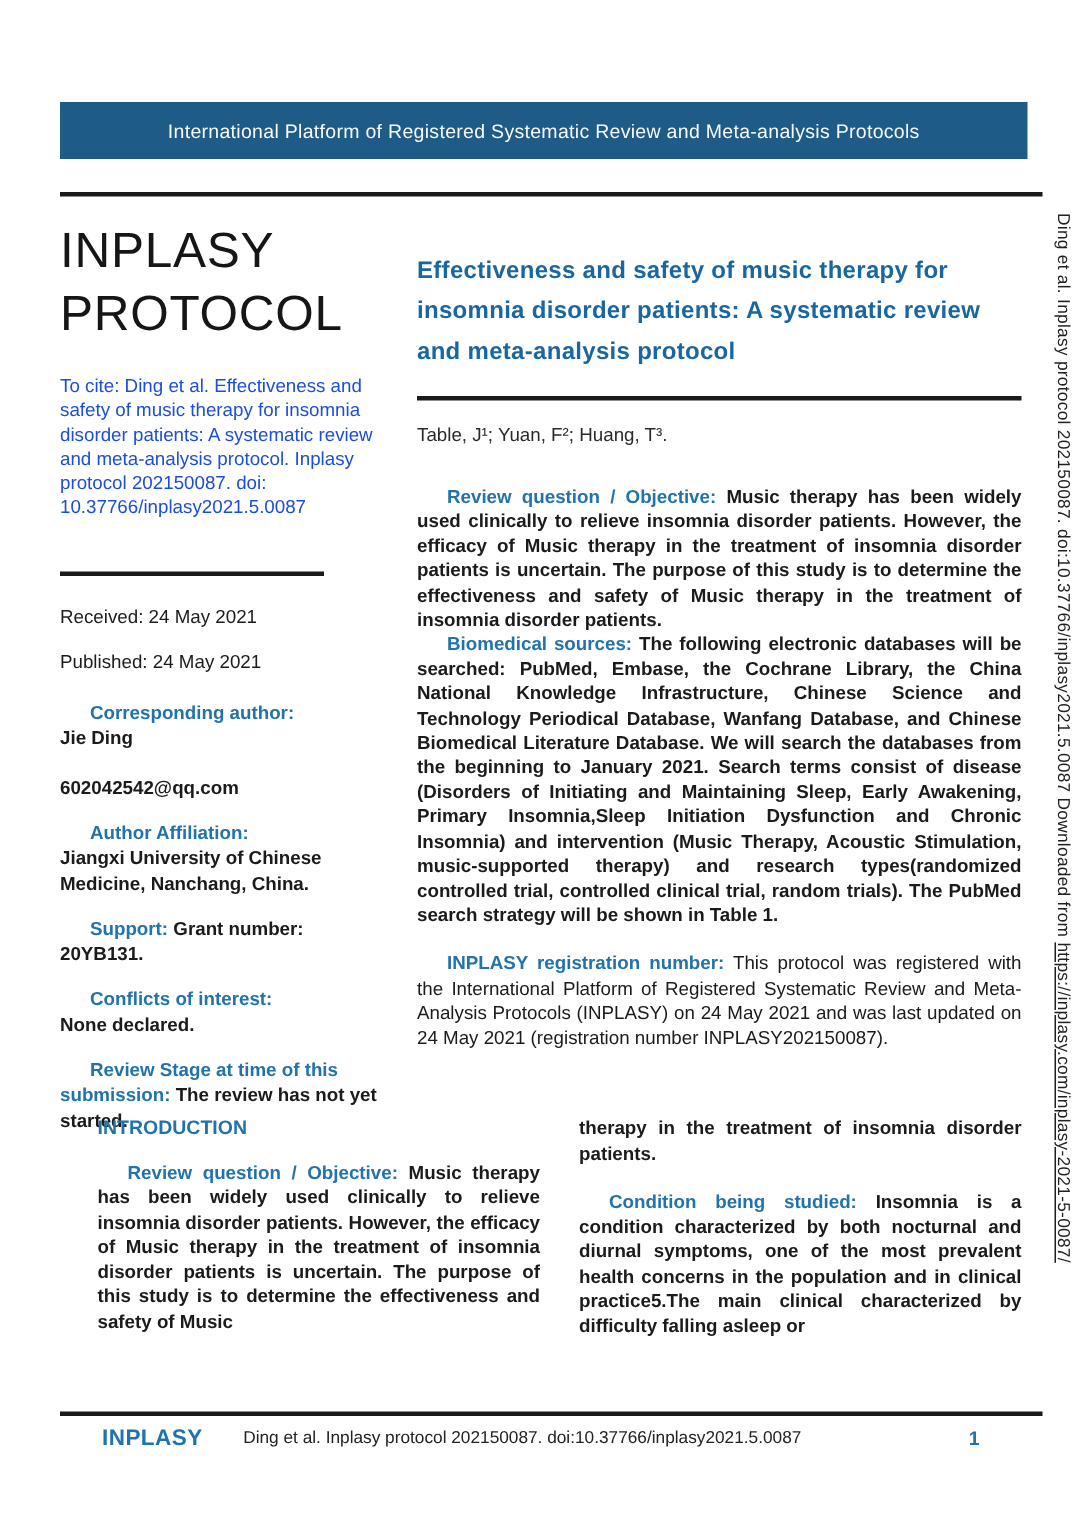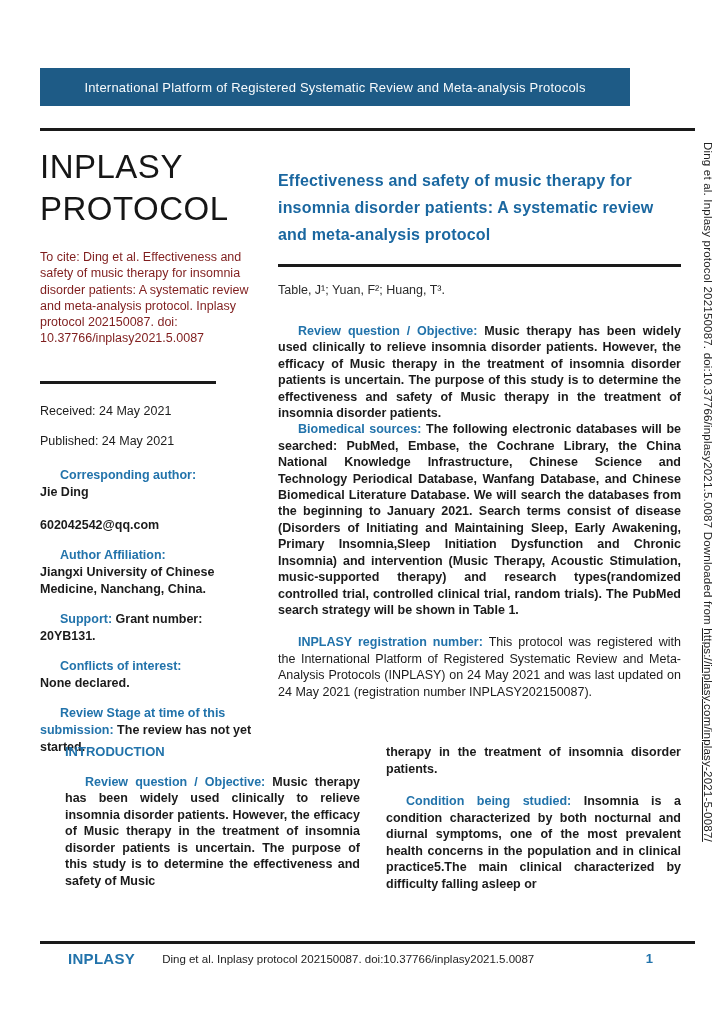--- a/index.html
+++ b/index.html
@@ -1,29 +1,29 @@
 <!DOCTYPE html>
 <html><head>
 <meta charset="utf-8">
 <style>
   * { margin:0; padding:0; box-sizing:border-box; }
   html,body { background:#e8e8e8; }
   body { font-family:"Liberation Sans","DejaVu Sans",sans-serif; }
   .page { position:relative; width:724px; height:1024px; background:#ffffff; overflow:hidden; margin:0 auto; color:#1c1c1c; }
 
-  .banner { position:absolute; left:40px; top:68px; width:590px; height:38px; background:#1e5b86; color:#f7fafc; display:flex; align-items:center; justify-content:center; font-size:13px; letter-spacing:.2px; }
+  .banner { position:absolute; left:40px; top:68px; width:645px; height:38px; background:#1e5b86; color:#f7fafc; display:flex; align-items:center; justify-content:center; font-size:13px; letter-spacing:.2px; }
 
   .rule { position:absolute; background:#1a1a1a; height:3px; }
   .rule-top { left:40px; top:128px; width:655px; }
   .rule-left { left:40px; top:381px; width:176px; }
   .rule-footer { left:40px; top:941px; width:655px; }
 
   .masthead { position:absolute; left:40px; top:146px; font-size:33px; font-weight:400; letter-spacing:.5px; line-height:42px; color:#161616; }
 
-  .tocite { position:absolute; left:40px; top:249px; width:222px; font-size:12.5px; line-height:16.3px; color:#7f1d1d; }
+  .tocite { position:absolute; left:40px; top:249px; width:222px; font-size:12.5px; line-height:16.3px; color:#1d4ed8; }
 
   .leftinfo { position:absolute; left:40px; top:403px; width:220px; font-size:12.5px; line-height:17px; }
   .leftinfo .block { margin-bottom:13px; }
   .leftinfo .block.gap-lg { margin-bottom:16px; }
   .leftinfo .pre-corr { margin-bottom:17px; }
   .lbl { color:#2273ab; font-weight:700;padding-left:20px; }
   .val-bold { font-weight:700; color:#1b1b1b; }
 
   .rightcol { position:absolute; left:278px; top:167px; width:403px; }
   .article-title { color:#1a67a0; font-size:16px; font-weight:700; line-height:27px; letter-spacing:.2px; }

